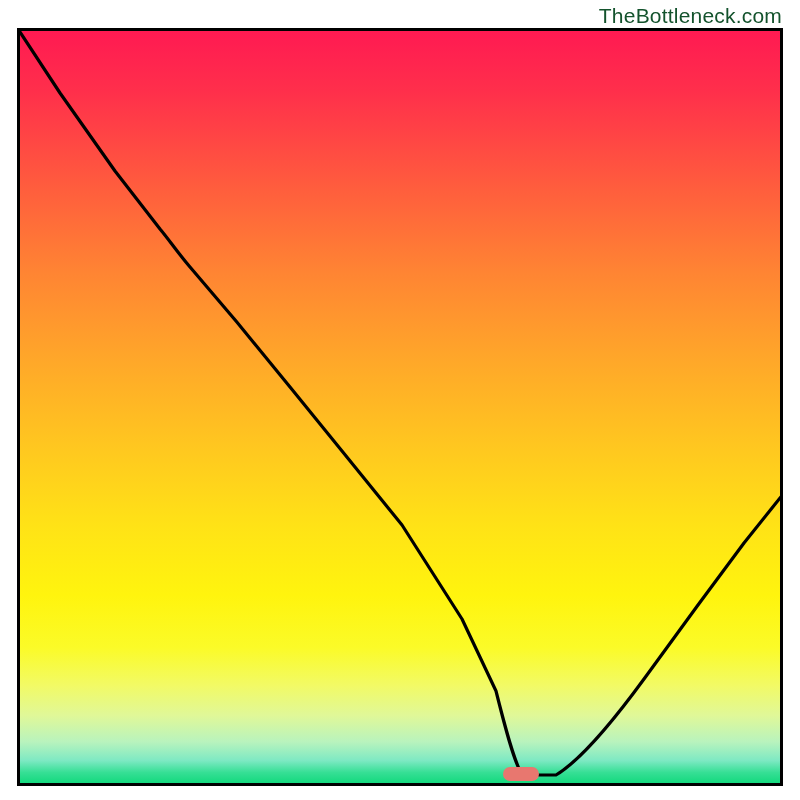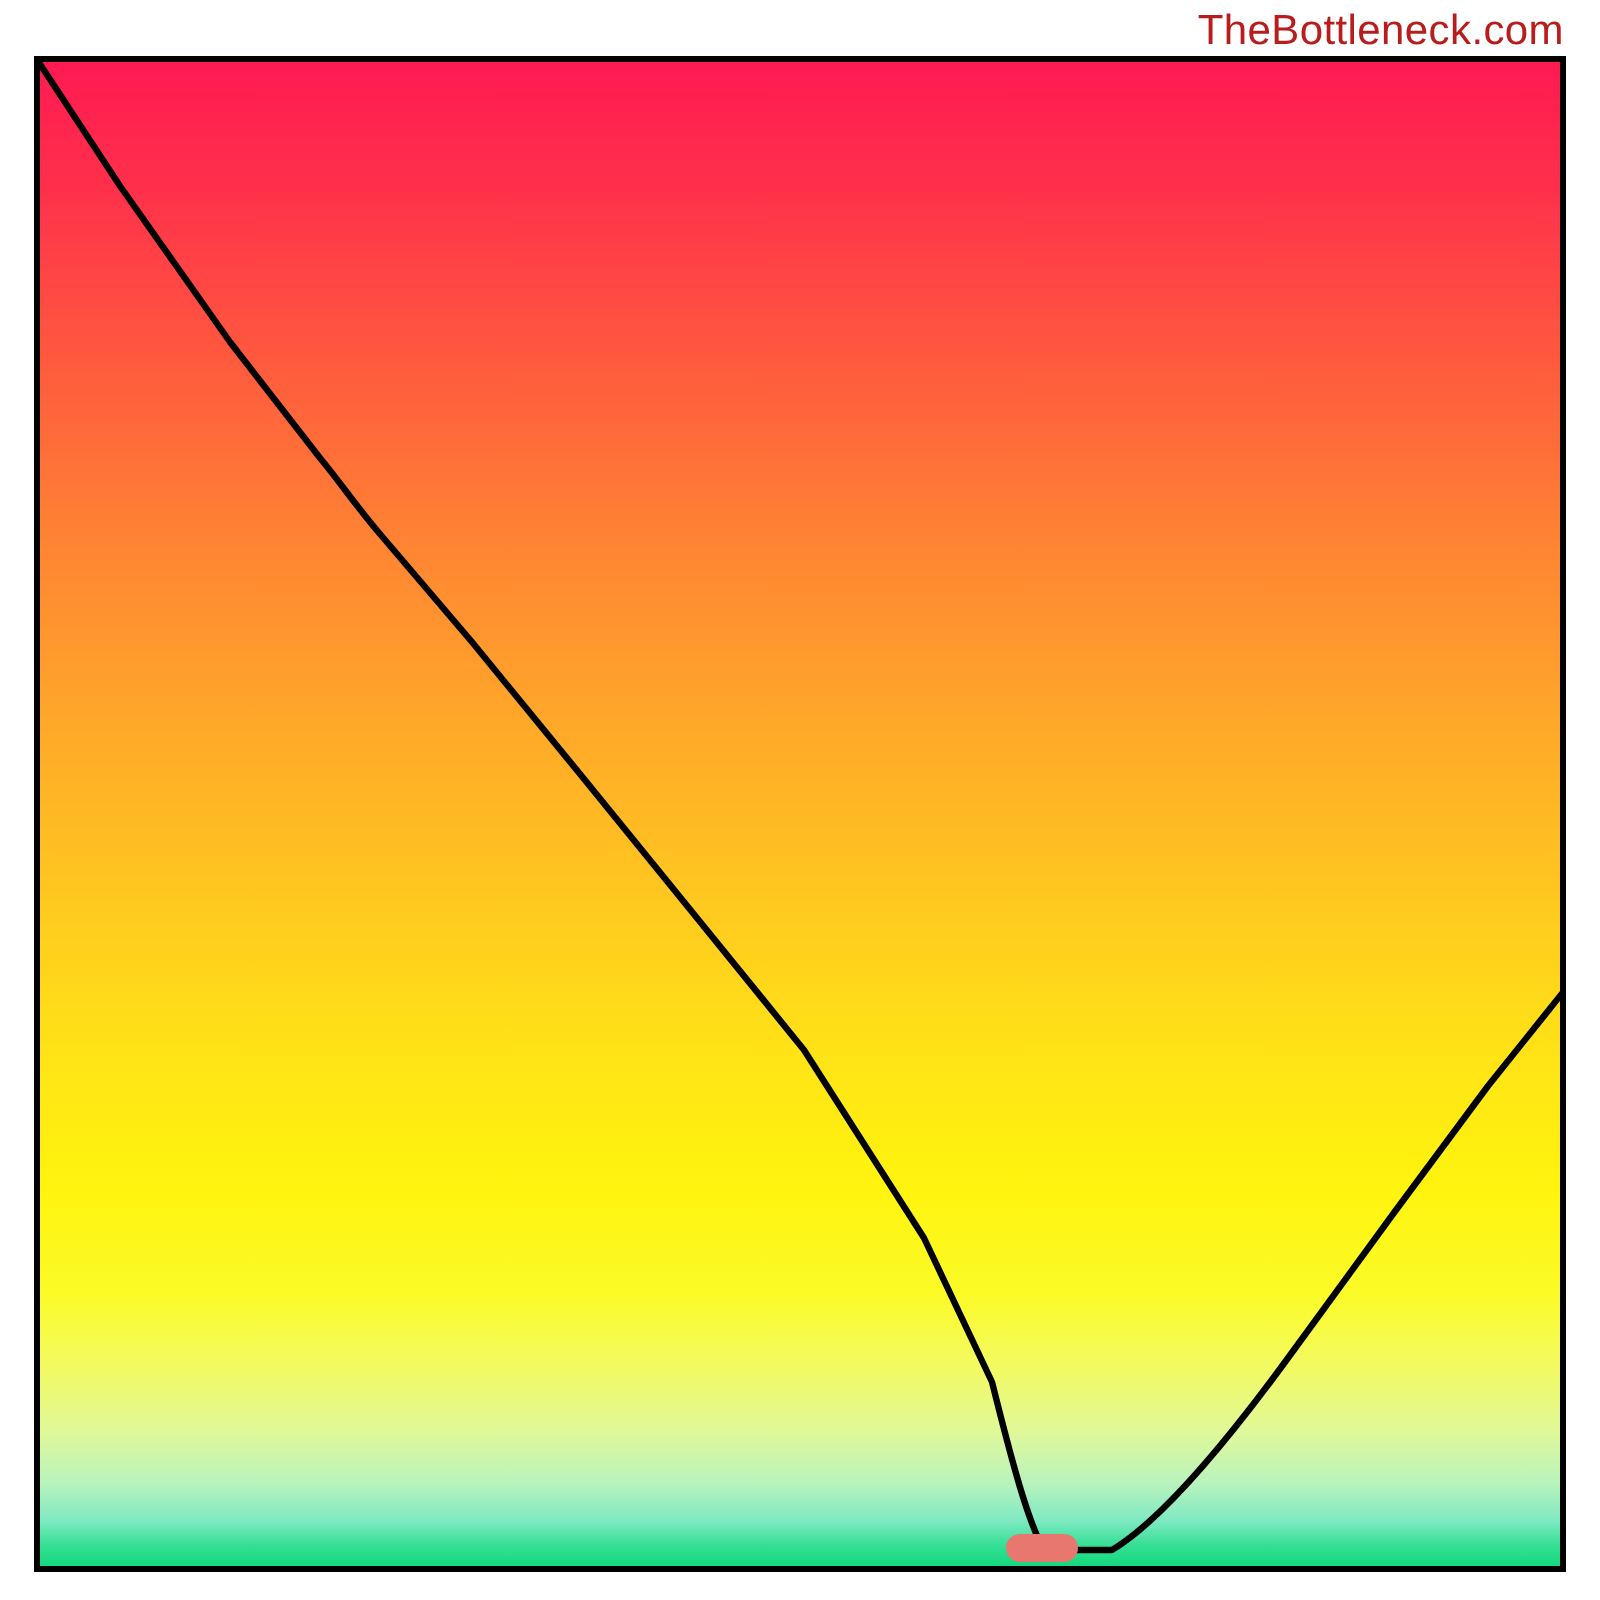--- a/index.html
+++ b/index.html
@@ -53,21 +53,21 @@
     position: absolute;
     width: 36px;
     height: 14px;
     border-radius: 7px;
     background: #e8776f;
   }
   .watermark {
     position: absolute;
     top: 4px;
     right: 18px;
-    color: #b91c1c;
+    color: #14532d;
     font-size: 21px;
     font-weight: 500;
     letter-spacing: 0.2px;
   }
 </style>
 </head>
 <body>
 
 <div class="watermark">TheBottleneck.com</div>
 

